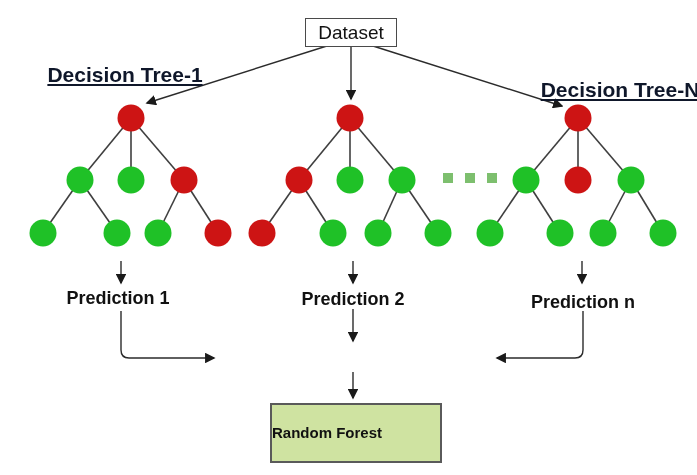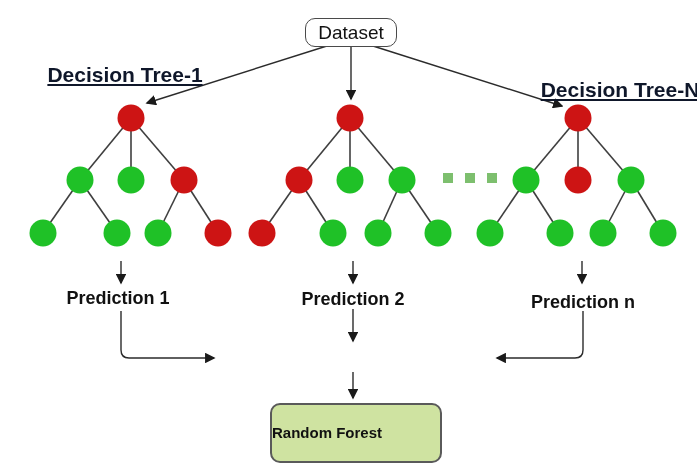--- a/index.html
+++ b/index.html
@@ -4,21 +4,21 @@
 <style>
   html,body{margin:0;padding:0;background:#fff;}
   #canvas{
     position:relative;
     width:697px;height:475px;
     background:#ffffff;
     font-family:"Liberation Sans", sans-serif;
     overflow:hidden;
   }
   #diagram-svg{position:absolute;left:0;top:0;width:697px;height:475px;}
-  .abs{position:absolute;border-radius:10px;}
+  .abs{position:absolute;}
   .dataset-box{
     left:305px;top:18px;width:90px;height:27px;
     border:1px solid #4a4a4a;background:#fff;
     display:flex;align-items:center;justify-content:center;
     font-size:19px;color:#111;
   }
   .tree-label{
     font-weight:bold;font-size:21px;color:#0f172a;
     white-space:nowrap;transform:translateX(-50%);text-decoration:underline;
   }

